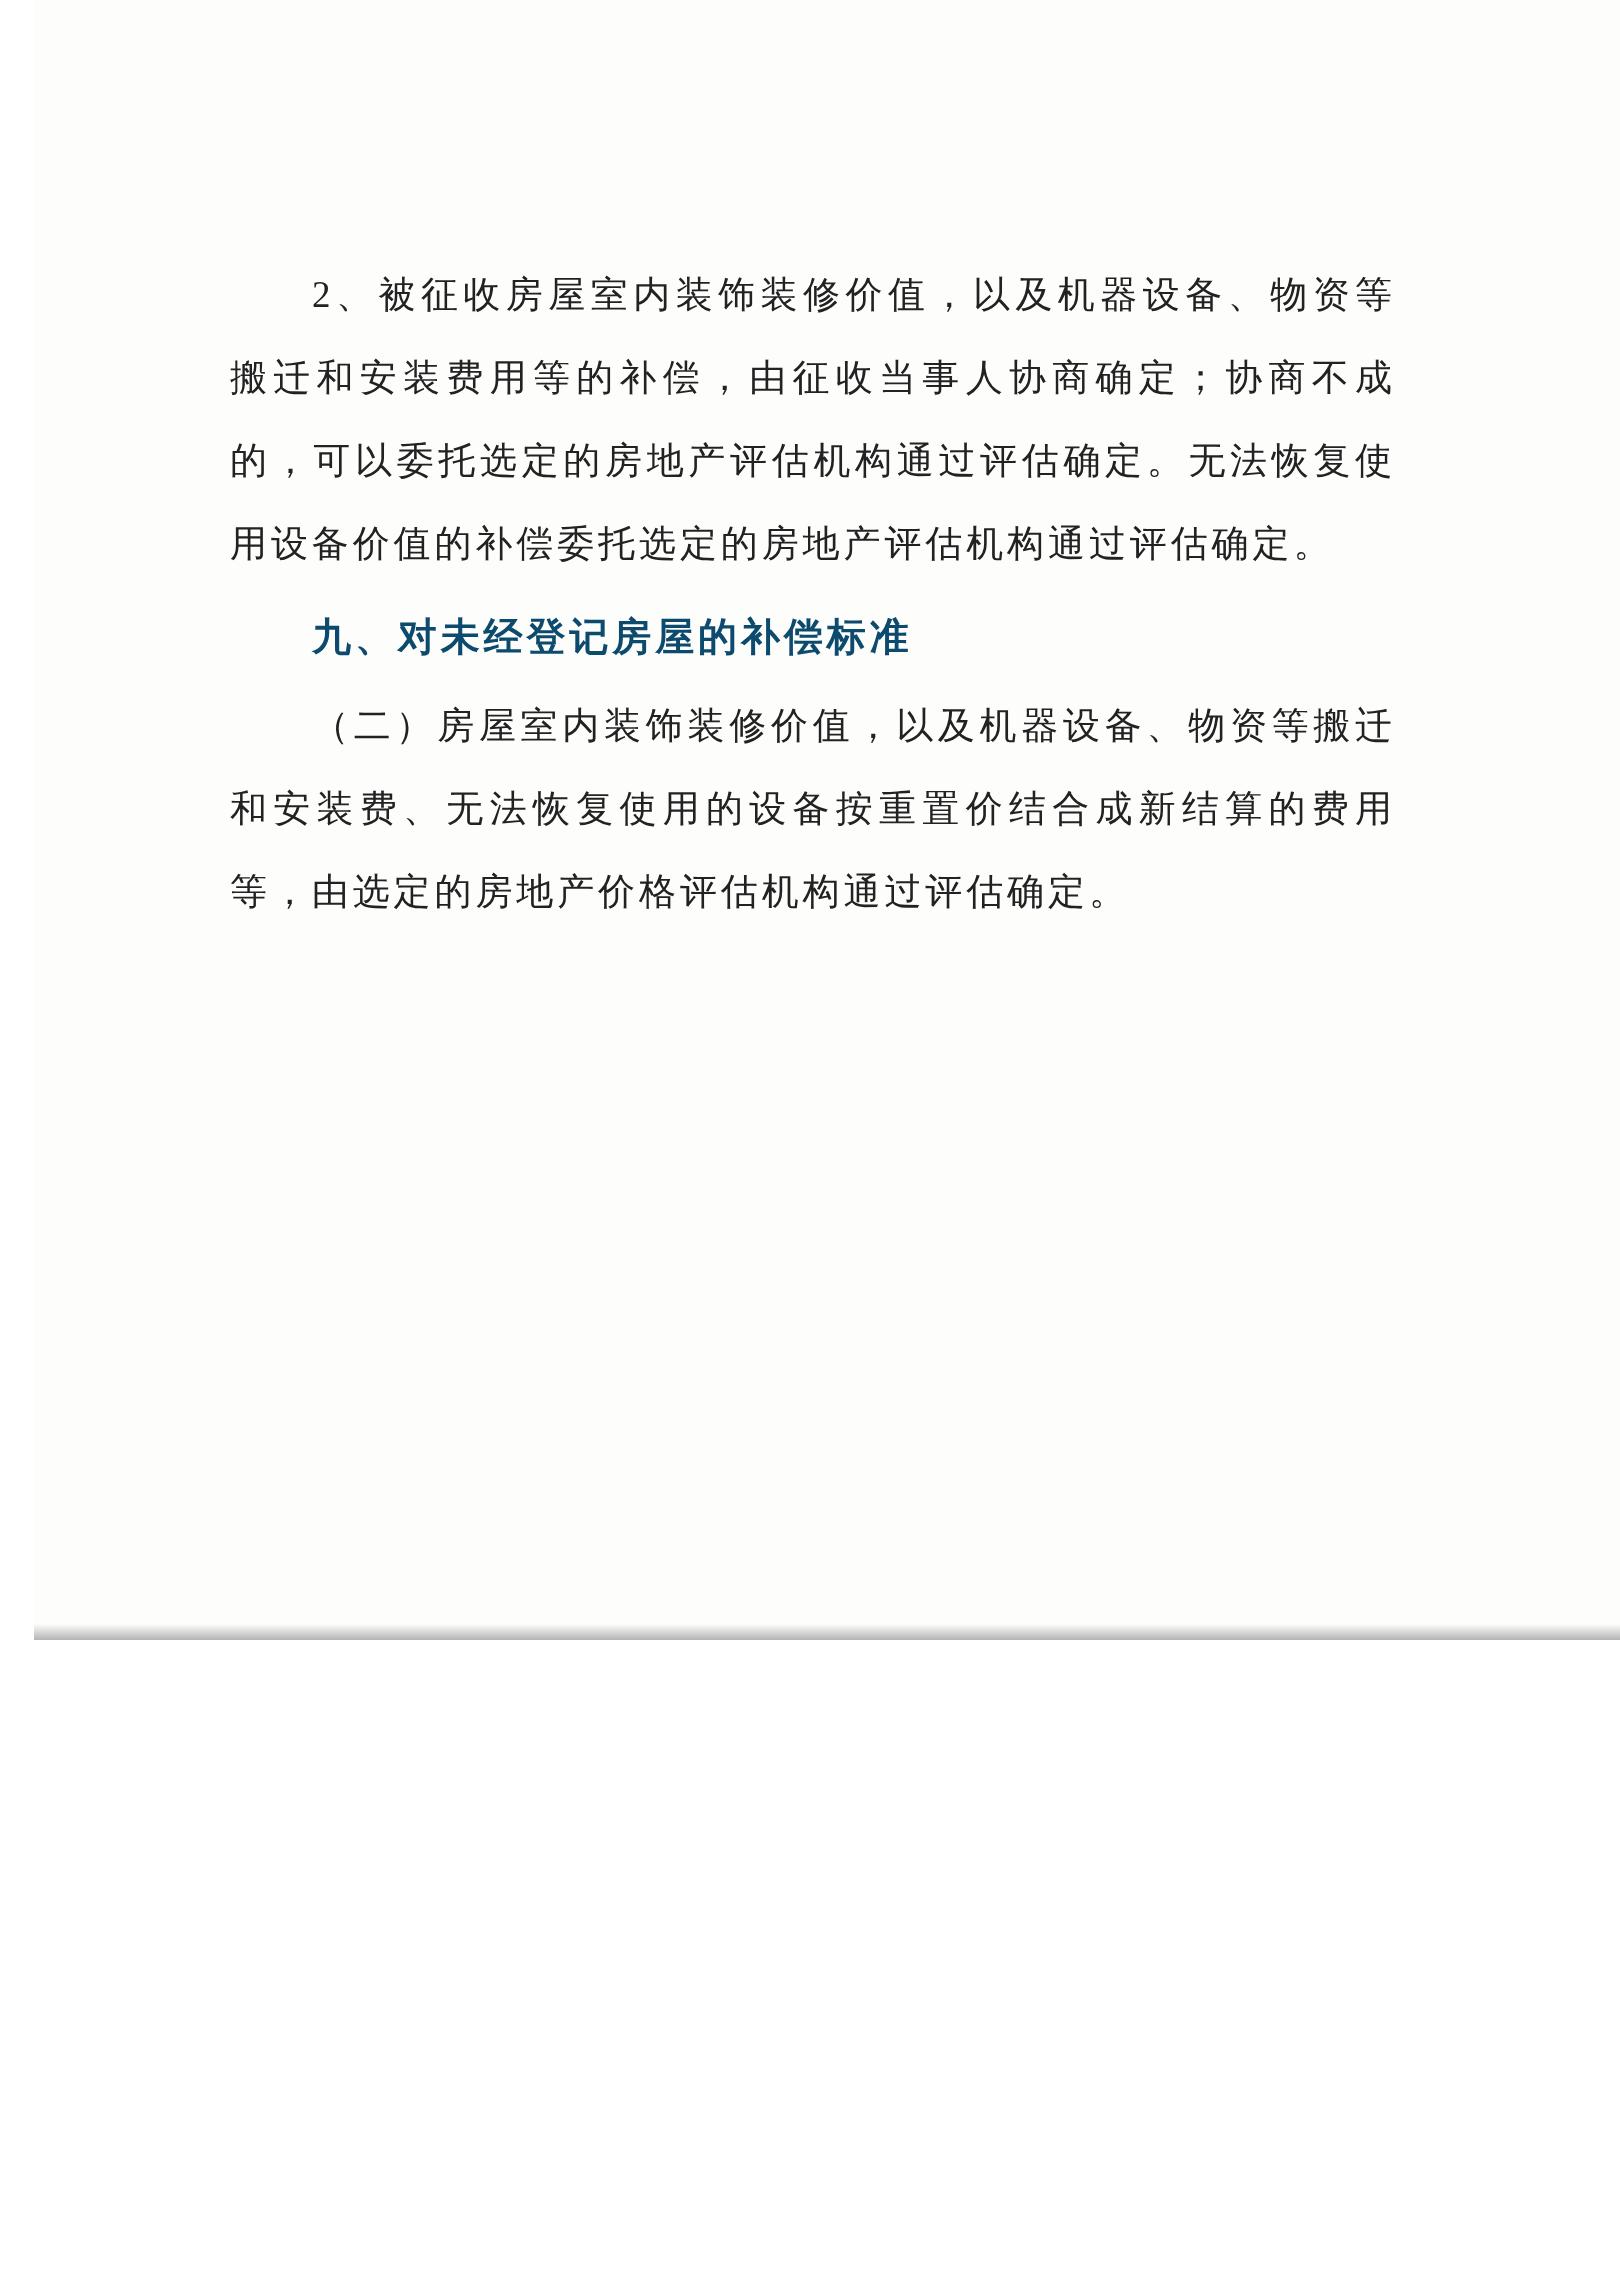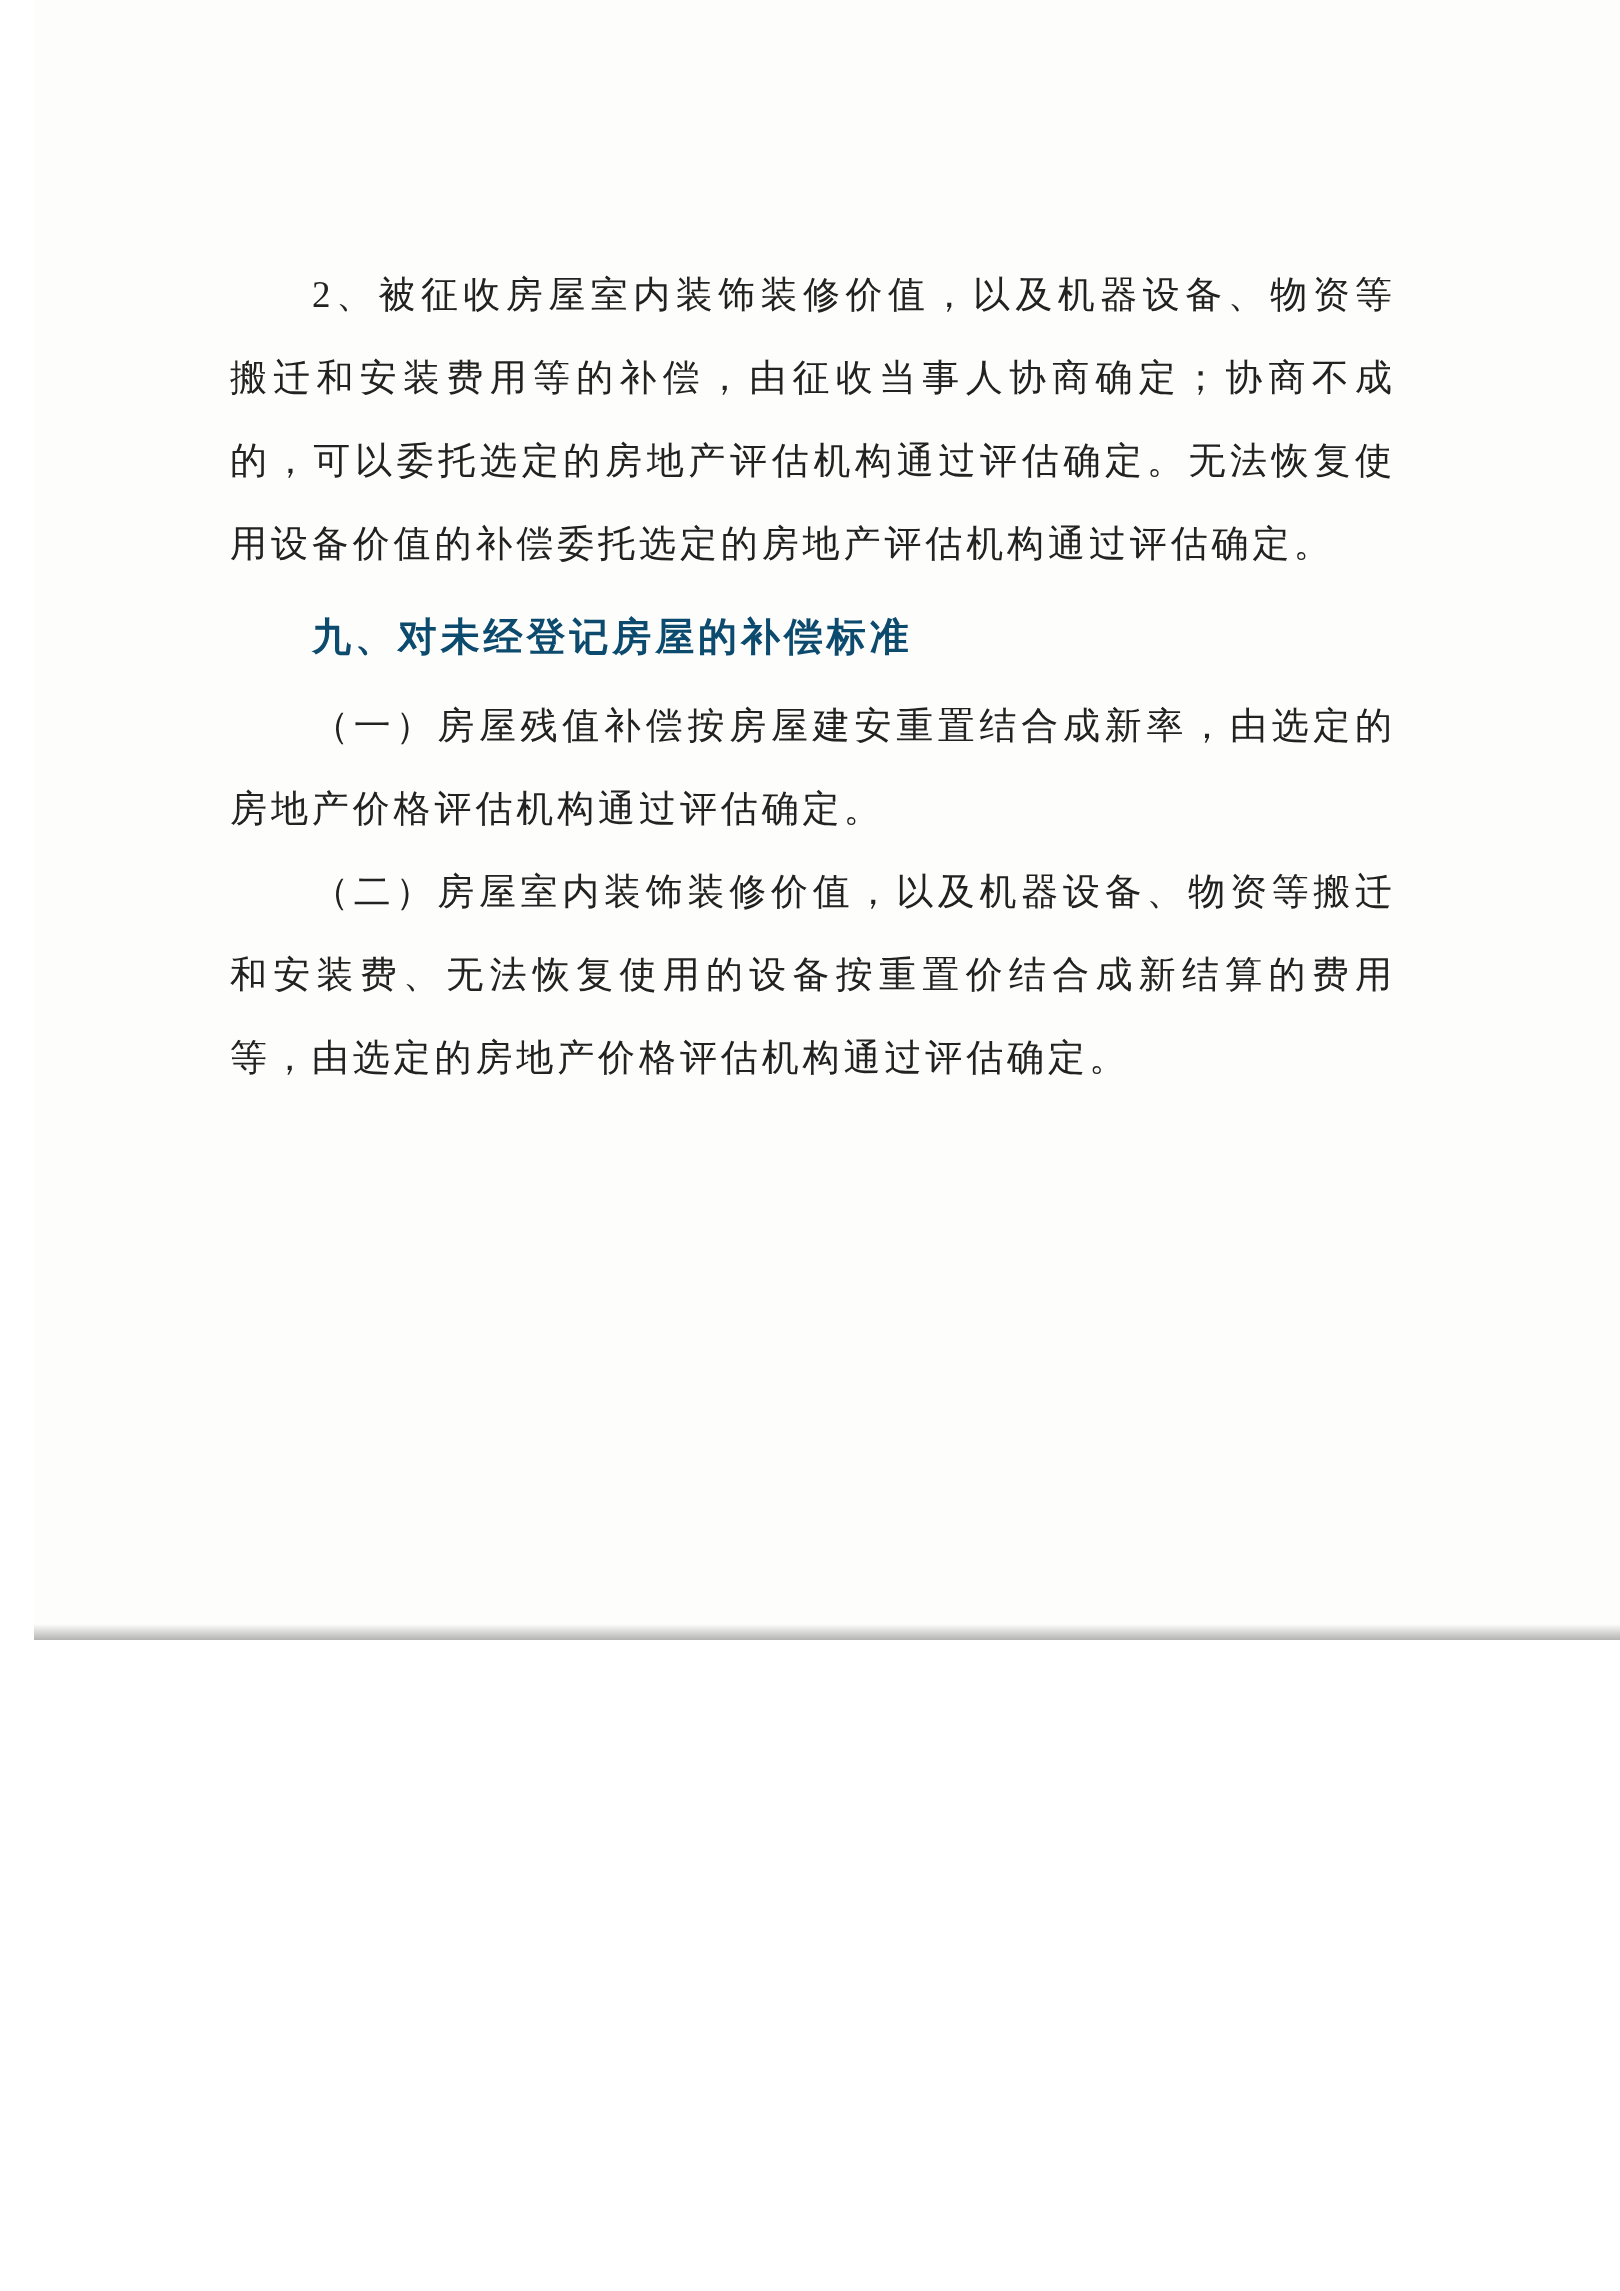--- a/index.html
+++ b/index.html
@@ -62,21 +62,20 @@
     font-family: "Liberation Serif", serif;
   }
 </style>
 </head>
 <body>
 
 <div class="page">
   <div class="content">
     <p class="body-para">2、被征收房屋室内装饰装修价值，以及机器设备、物资等搬迁和安装费用等的补偿，由征收当事人协商确定；协商不成的，可以委托选定的房地产评估机构通过评估确定。无法恢复使用设备价值的补偿委托选定的房地产评估机构通过评估确定。</p>
     <h2 class="heading">九、对未经登记房屋的补偿标准</h2>
-    <p class="body-para">（一）房屋残值补偿按房屋建安重置结合成新率，由选定的房地产价格评估机构通过评估确定。</p>
     <p class="body-para">（二）房屋室内装饰装修价值，以及机器设备、物资等搬迁和安装费、无法恢复使用的设备按重置价结合成新结算的费用等，由选定的房地产价格评估机构通过评估确定。</p>
   </div>
 
   <div class="page-number">5</div>
 
   <div class="scan-edge"></div>
 </div>
 
 
 </body></html>

